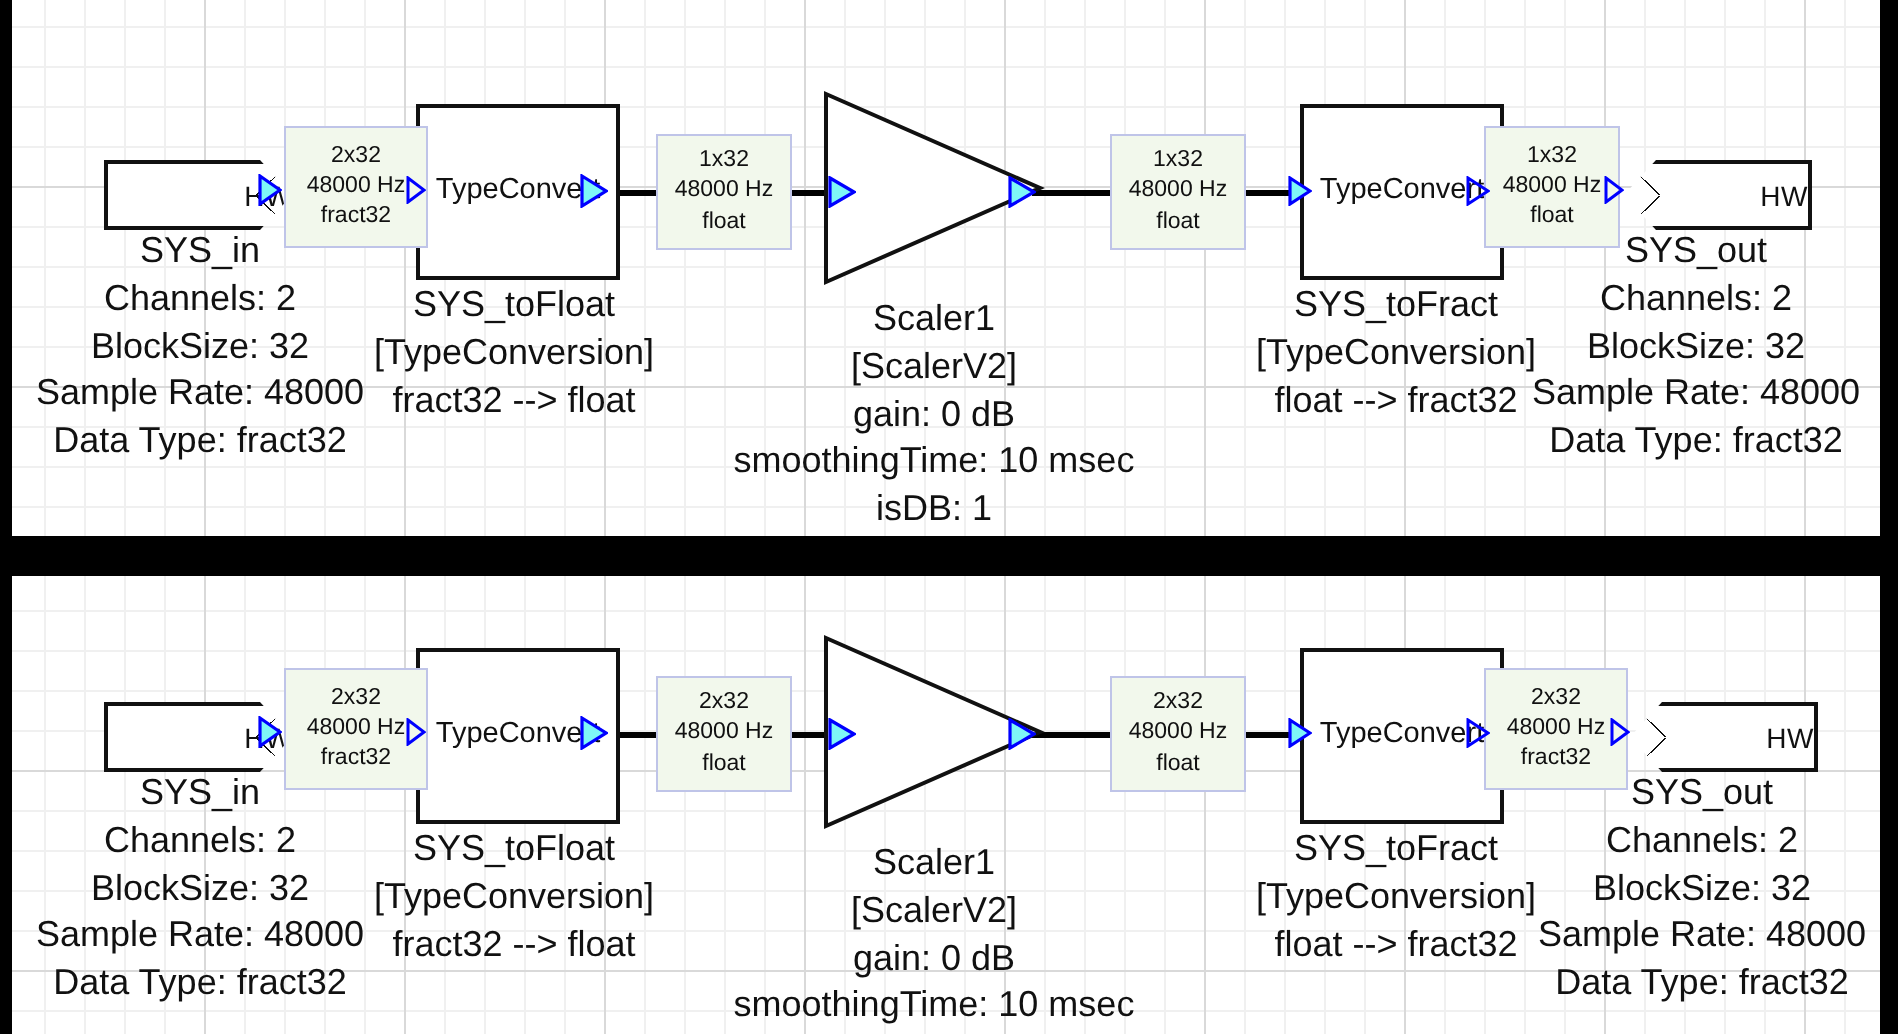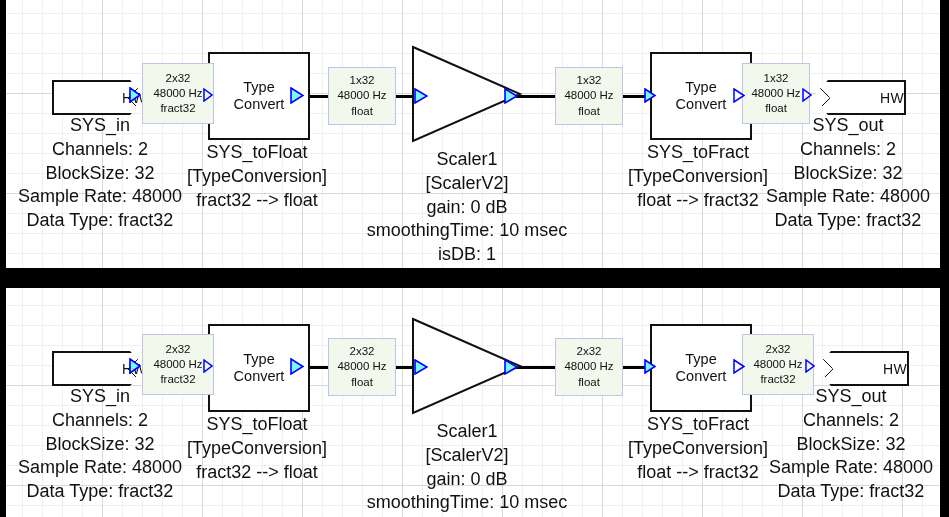--- a/index.html
+++ b/index.html
@@ -50,21 +50,21 @@
     content:"";position:absolute;left:0;top:-2px;bottom:-2px;width:18px;
     background:
       linear-gradient(to bottom left,transparent 49.4%,#111 49.4%,#111 52%,transparent 52%) no-repeat 100% 0/100% 50%,
       linear-gradient(to top left,transparent 49.4%,#111 49.4%,#111 52%,transparent 52%) no-repeat 100% 100%/100% 50%;
   }
   .hw-label{position:relative;z-index:2;}
 
   
   .module{
     position:absolute;background:#fff;border:2px solid #111;
-    display:flex;flex-direction:column;align-items:center;justify-content:center;
+    display:flex;align-items:center;justify-content:center;
     font-size:14.5px;color:#111;line-height:1.18;
   }
 
   
   .tri{position:absolute;}
   .tri svg{display:block;}
 
   
   .siglabel{
     position:absolute;background:#f2f8ec;border:1px solid #bfc4e8;

